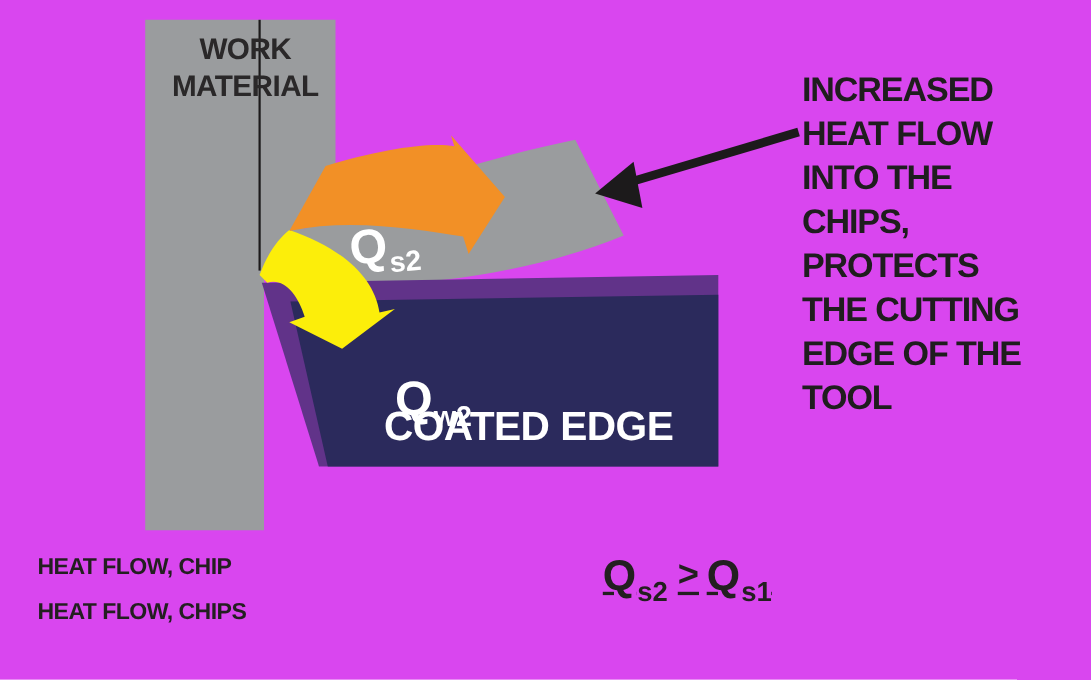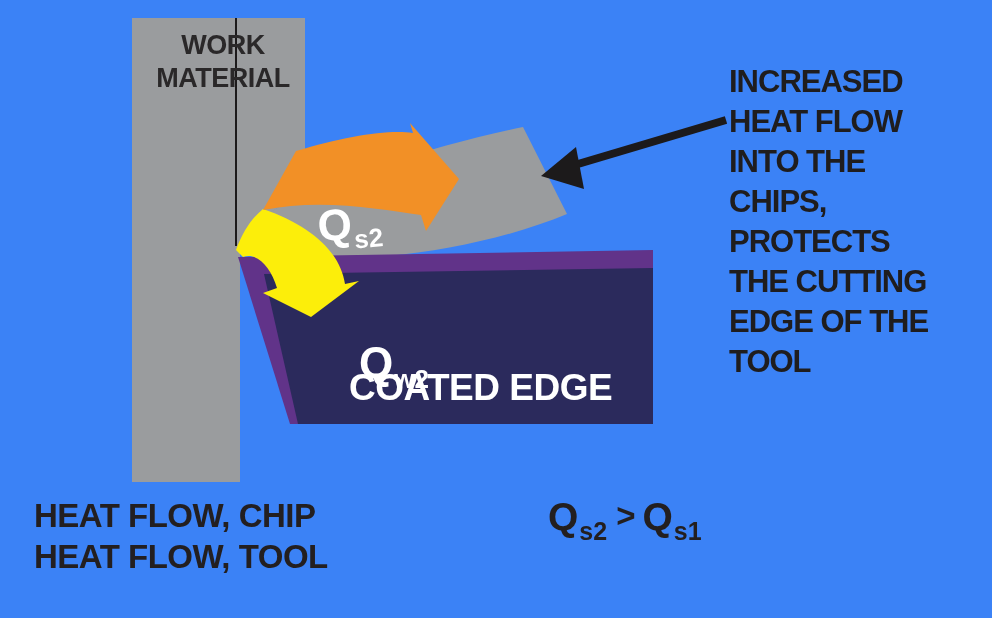--- a/index.html
+++ b/index.html
@@ -1,40 +1,40 @@
 <!DOCTYPE html>
 <html><head>
 <meta charset="utf-8">
 <style>
   html,body{margin:0;padding:0;background:#ffffff;}
   .stage{
-    position:relative;width:992px;height:618px;background:#3b82f6;overflow:hidden;
+    position:relative;width:992px;height:618px;background:#d946ef;overflow:hidden;
     font-family:"Liberation Sans", sans-serif;
   }
   .stage svg{position:absolute;left:0;top:0;}
   .lbl{position:absolute;font-weight:bold;white-space:pre-line;}
   .work-label{
     left:144px;top:29px;width:158px;text-align:center;
     font-size:27px;line-height:33px;color:#2a2829;letter-spacing:-0.5px;
   }
   .qlabel{color:#ffffff;font-size:44px;line-height:44px;}
   .qlabel .sub{font-size:26px;position:relative;top:10px;left:1px;}
   .qs2{left:316px;top:158px;transform:rotate(-5deg);}
   .qw2{left:359px;top:297px;}
   .coated-label{
     left:349px;top:369px;color:#ffffff;font-size:37px;line-height:37px;letter-spacing:-0.5px;
   }
   .annotation{
     left:729px;top:62px;width:266px;color:#1f1d1e;
     font-size:31px;line-height:40px;letter-spacing:-1px;
   }
   .legend{position:absolute;left:34px;top:495px;color:#231f20;}
-  .legend .row{font-weight:bold;font-size:33px;line-height:41px;letter-spacing:-0.5px;white-space:pre;}
+  .legend .row{font-weight:bold;font-size:21px;line-height:41px;letter-spacing:-0.5px;white-space:pre;}
   .equations{position:absolute;left:548px;top:494px;color:#231f20;}
-  .eq{height:43px;line-height:46px;font-weight:bold;font-size:39px;white-space:nowrap;}
+  .eq{height:43px;line-height:60px;font-weight:bold;font-size:39px;white-space:nowrap;text-decoration:underline;}
   .eq .sub{font-size:25px;position:relative;top:10px;margin:0 2px 0 1px;}
   .eq .op{font-size:33px;position:relative;top:-3px;margin:0 7px;}
 </style>
 </head>
 <body>
 
 <div class="stage">
 
   <svg width="992" height="618" viewBox="0 0 992 618">
 
@@ -72,21 +72,21 @@
 HEAT FLOW
 INTO THE
 CHIPS,
 PROTECTS
 THE CUTTING
 EDGE OF THE
 TOOL</div>
 
   <div class="legend">
     <div class="row">HEAT FLOW, CHIP</div>
-    <div class="row">HEAT FLOW, TOOL</div>
+    <div class="row">HEAT FLOW, CHIPS</div>
   </div>
 
   <div class="equations">
     <div class="eq">
       <span>Q</span><span class="sub">s2</span><span class="op">&gt;</span><span>Q</span><span class="sub">s1</span>
     </div>
   </div>
 
 </div>
 

